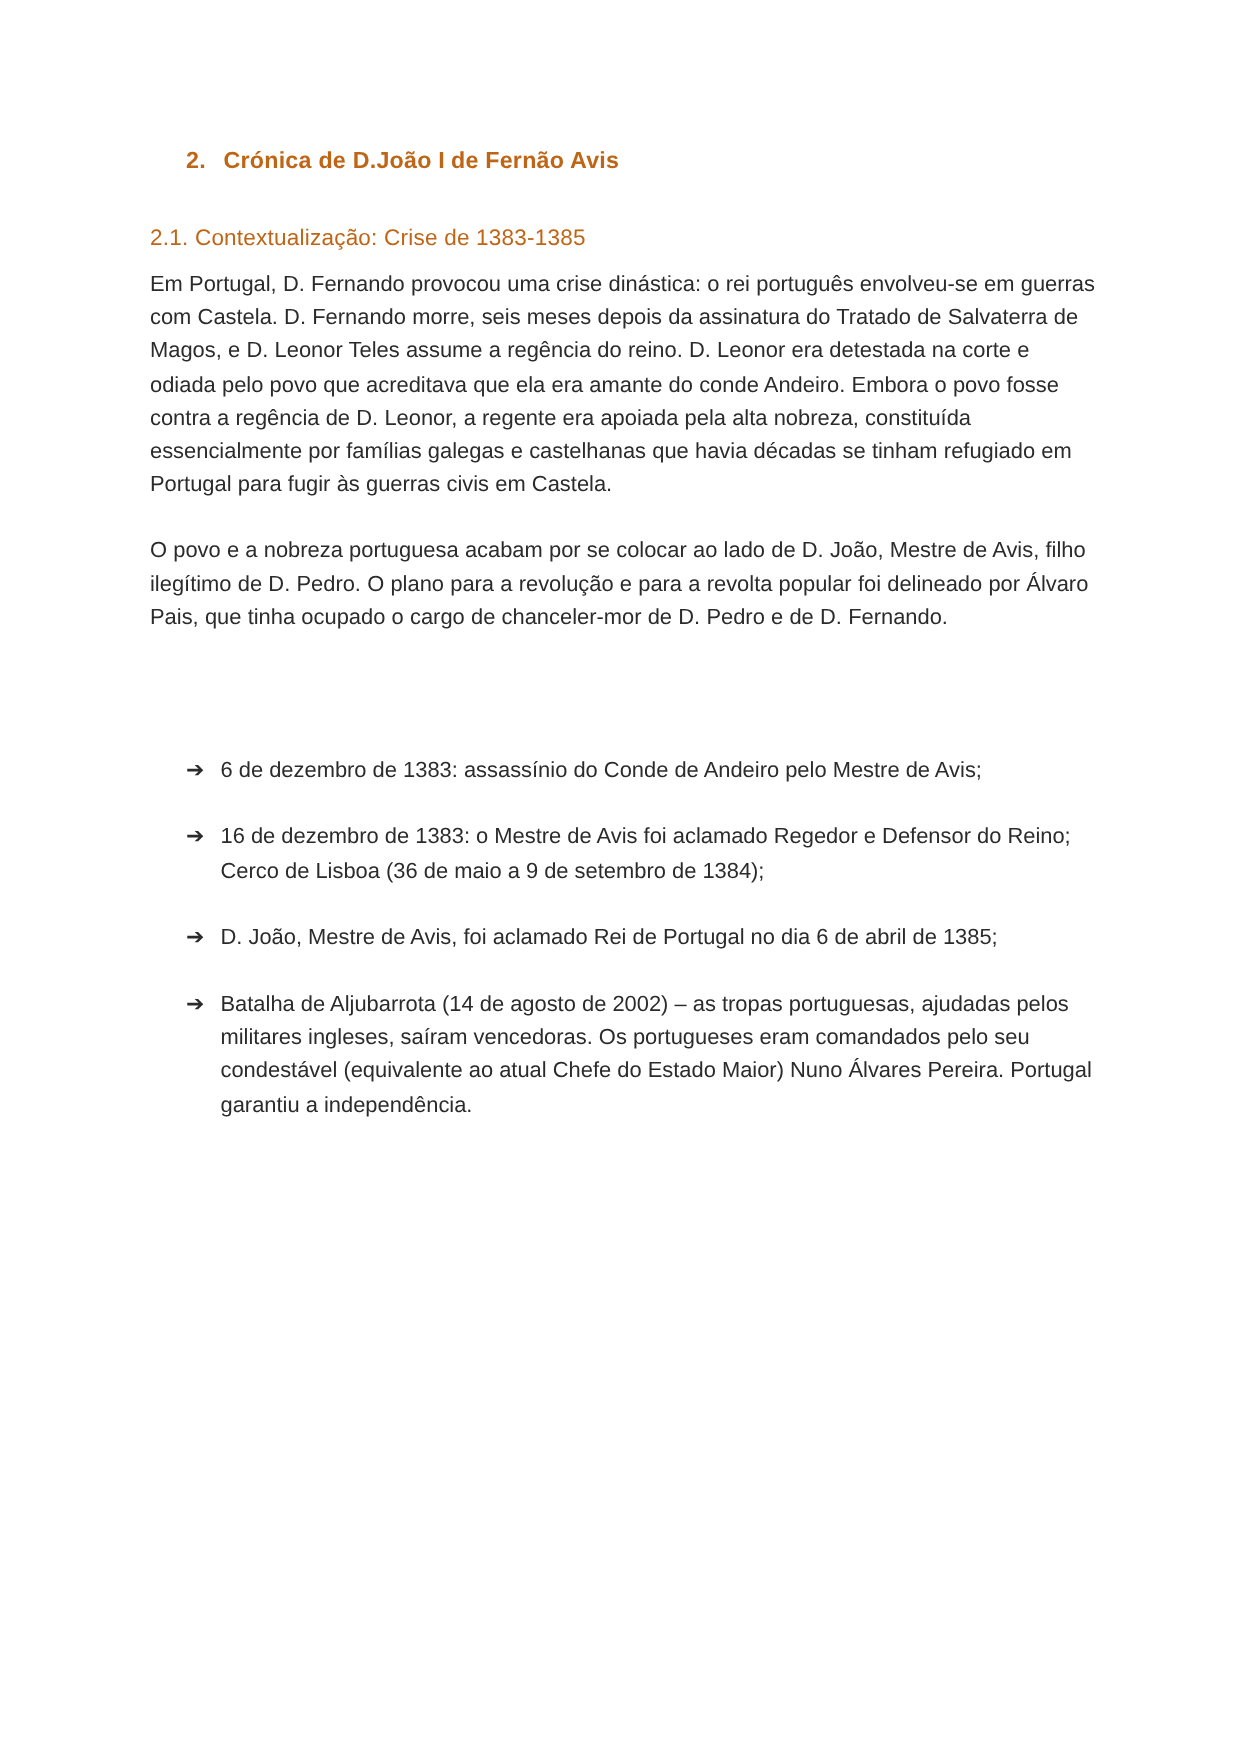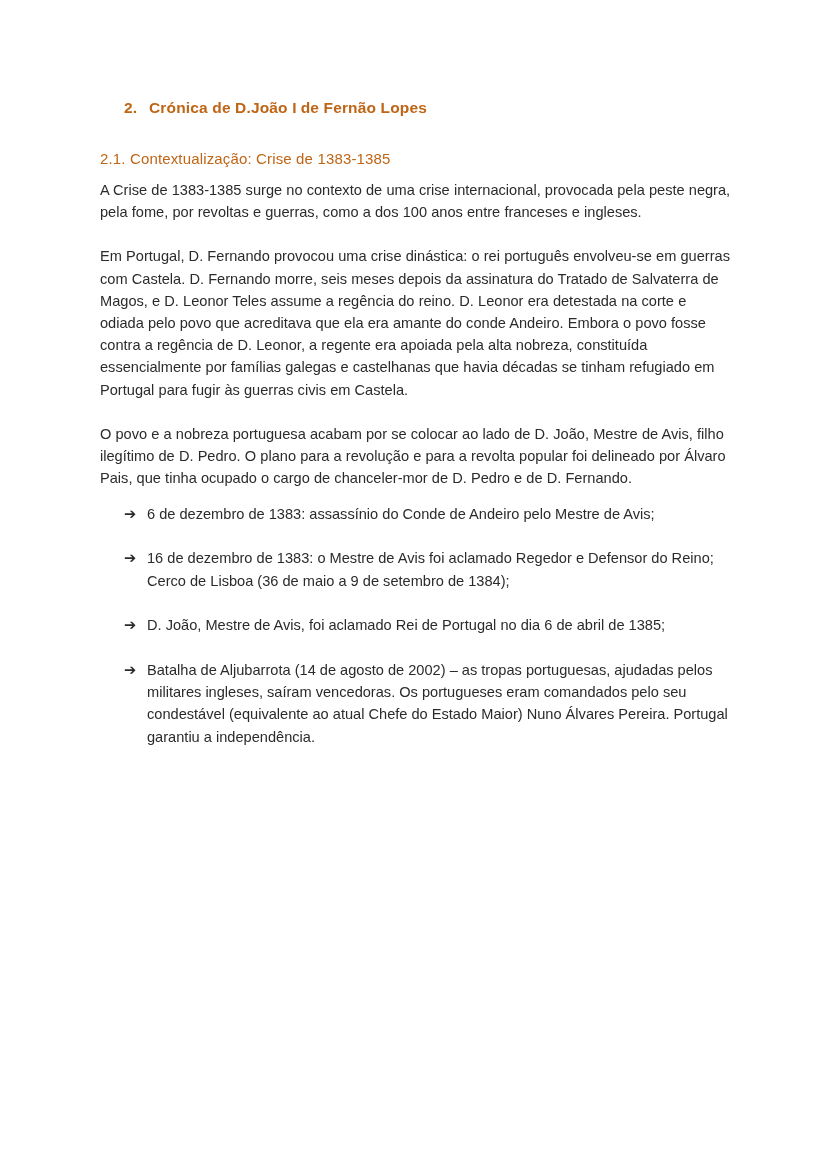--- a/index.html
+++ b/index.html
@@ -126,27 +126,26 @@
 </style>
 </head>
 <body>
 
 <div class="page">
   <div class="content">
 
     <h2 class="heading-numbered">
       <span class="num">2.</span>
         <span class="title-italic">Crónica de D.João I</span>
-        <span class="title-roman">de Fernão Lopes</span>
+        <span class="title-roman">de Fernão Avis</span>
     </h2>
 
     <h3 class="heading-sub">2.1. Contextualização: Crise de 1383-1385</h3>
 
     <div class="body-block">
-      <p class="para">A Crise de 1383-1385 surge no contexto de uma crise internacional, provocada pela peste negra, pela fome, por revoltas e guerras, como a dos 100 anos entre franceses e ingleses.</p>
       <p class="para">Em Portugal, D. Fernando provocou uma crise dinástica: o rei português envolveu-se em guerras com Castela. D. Fernando morre, seis meses depois da assinatura do Tratado de Salvaterra de Magos, e D. Leonor Teles assume a regência do reino. D. Leonor era detestada na corte e odiada pelo povo que acreditava que ela era amante do conde Andeiro. Embora o povo fosse contra a regência de D. Leonor, a regente era apoiada pela alta nobreza, constituída essencialmente por famílias galegas e castelhanas que havia décadas se tinham refugiado em Portugal para fugir às guerras civis em Castela.</p>
       <p class="para">O povo e a nobreza portuguesa acabam por se colocar ao lado de D. João, Mestre de Avis, filho ilegítimo de D. Pedro. O plano para a revolução e para a revolta popular foi delineado por Álvaro Pais, que tinha ocupado o cargo de chanceler-mor de D. Pedro e de D. Fernando.</p>
     </div>
 
     <ul class="arrow-list">
       <li>
         <span class="arrow-marker">➔</span>
         <span class="li-text">6 de dezembro de 1383: assassínio do Conde de Andeiro pelo Mestre de Avis;</span>
       </li>
       <li>

